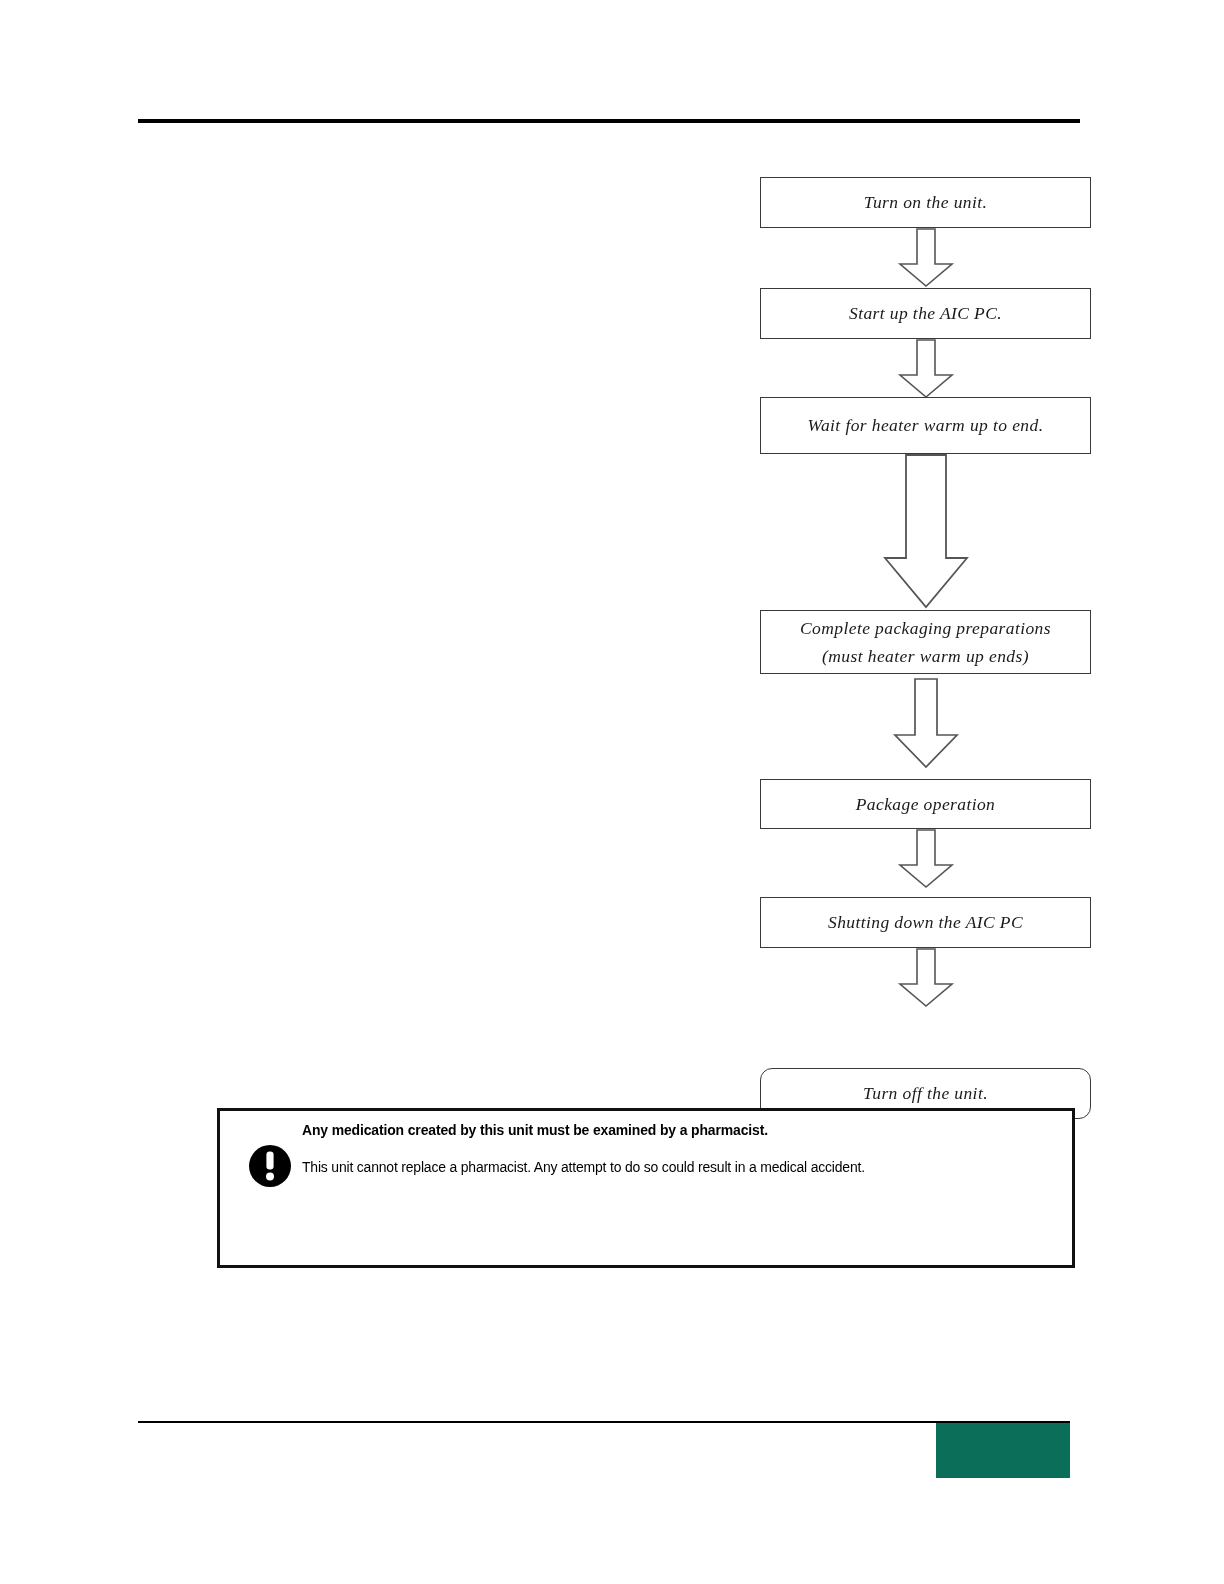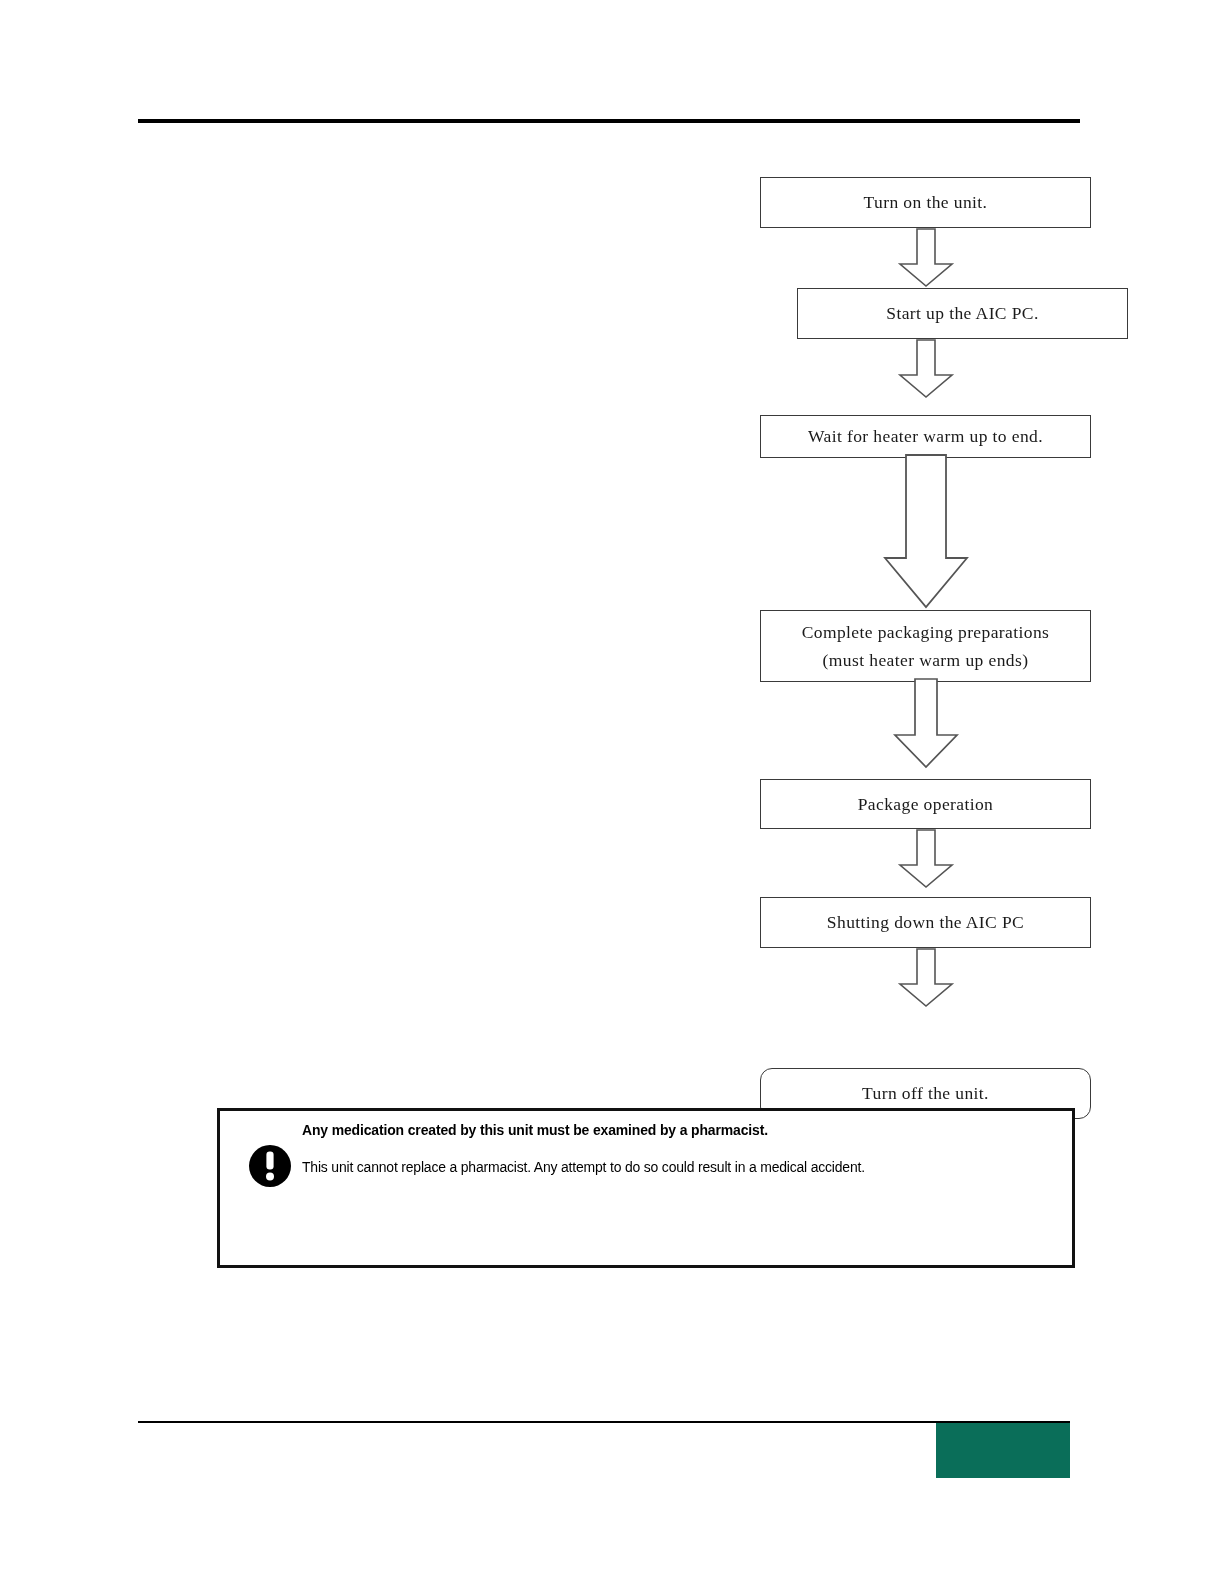--- a/index.html
+++ b/index.html
@@ -62,20 +62,21 @@
     background: #ffffff;
     display: flex;
     flex-direction: column;
     align-items: center;
     justify-content: center;
     font-family: "Liberation Serif", "DejaVu Serif", serif;
     font-size: 17.5px;
     letter-spacing: 0.4px;
     color: #1a1a1a;
     text-align: center;
+    font-style: italic;
   }
   .flow-box .ln {
     display: block;
     line-height: 1.62;
     white-space: nowrap;
   }
 
   .arrow-wrap {
     position: absolute;
     left: 0;
@@ -175,41 +176,41 @@
     <div class="flow-box" style="top:0px;height:51px;">
       <span class="ln">Turn on the unit.</span>
     </div>
 
     <div class="arrow-wrap" style="top:51px;height:60px;">
       <svg width="62" height="60" viewBox="0 0 62 60">
         <path d="M22,1 L40,1 L40,36 L57,36 L31,58 L5,36 L22,36 Z" fill="#ffffff" stroke="#555555" stroke-width="1.6" stroke-linejoin="miter"></path>
       </svg>
     </div>
 
-    <div class="flow-box" style="top:111px;height:51px;margin-left:37px;">
+    <div class="flow-box" style="top:111px;height:51px;">
       <span class="ln">Start up the AIC PC.</span>
     </div>
 
     <div class="arrow-wrap" style="top:162px;height:60px;">
       <svg width="62" height="60" viewBox="0 0 62 60">
         <path d="M22,1 L40,1 L40,36 L57,36 L31,58 L5,36 L22,36 Z" fill="#ffffff" stroke="#555555" stroke-width="1.6" stroke-linejoin="miter"></path>
       </svg>
     </div>
 
-    <div class="flow-box" style="top:238px;height:43px;">
+    <div class="flow-box" style="top:220px;height:57px;">
       <span class="ln">Wait for heater warm up to end.</span>
     </div>
 
     <div class="arrow-wrap" style="top:277px;height:156px;">
       <svg width="86" height="156" viewBox="0 0 86 156">
         <path d="M23,1 L63,1 L63,104 L84,104 L43,153 L2,104 L23,104 Z" fill="#ffffff" stroke="#555555" stroke-width="1.8" stroke-linejoin="miter"></path>
       </svg>
     </div>
 
-    <div class="flow-box" style="top:433px;height:72px;">
+    <div class="flow-box" style="top:433px;height:64px;">
       <span class="ln">Complete packaging preparations</span>
       <span class="ln">(must heater warm up ends)</span>
     </div>
 
     <div class="arrow-wrap" style="top:501px;height:91px;">
       <svg width="68" height="91" viewBox="0 0 68 91">
         <path d="M23,1 L45,1 L45,57 L65,57 L34,89 L3,57 L23,57 Z" fill="#ffffff" stroke="#555555" stroke-width="1.7" stroke-linejoin="miter"></path>
       </svg>
     </div>
 

